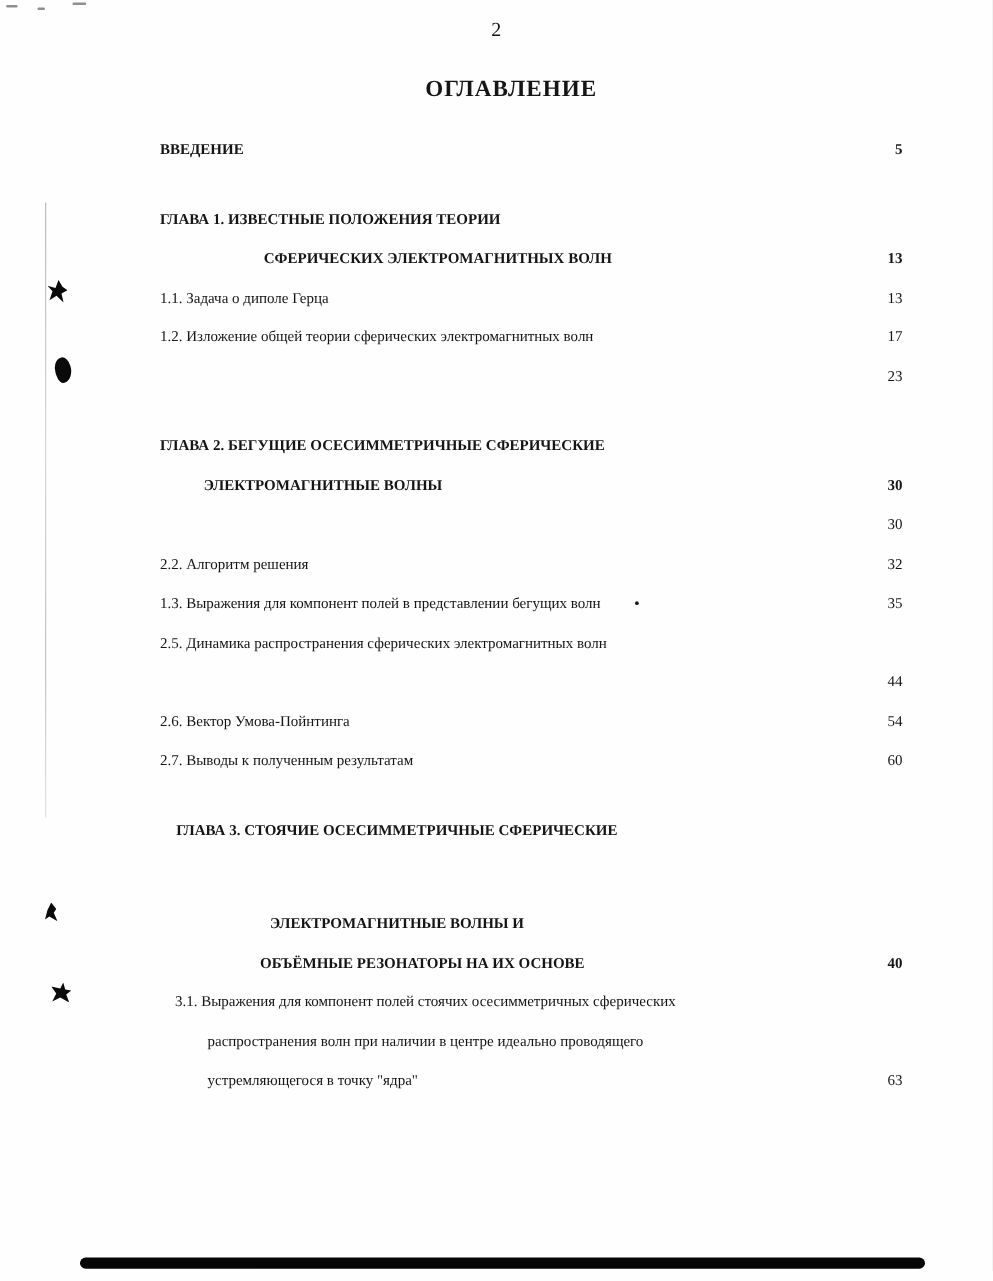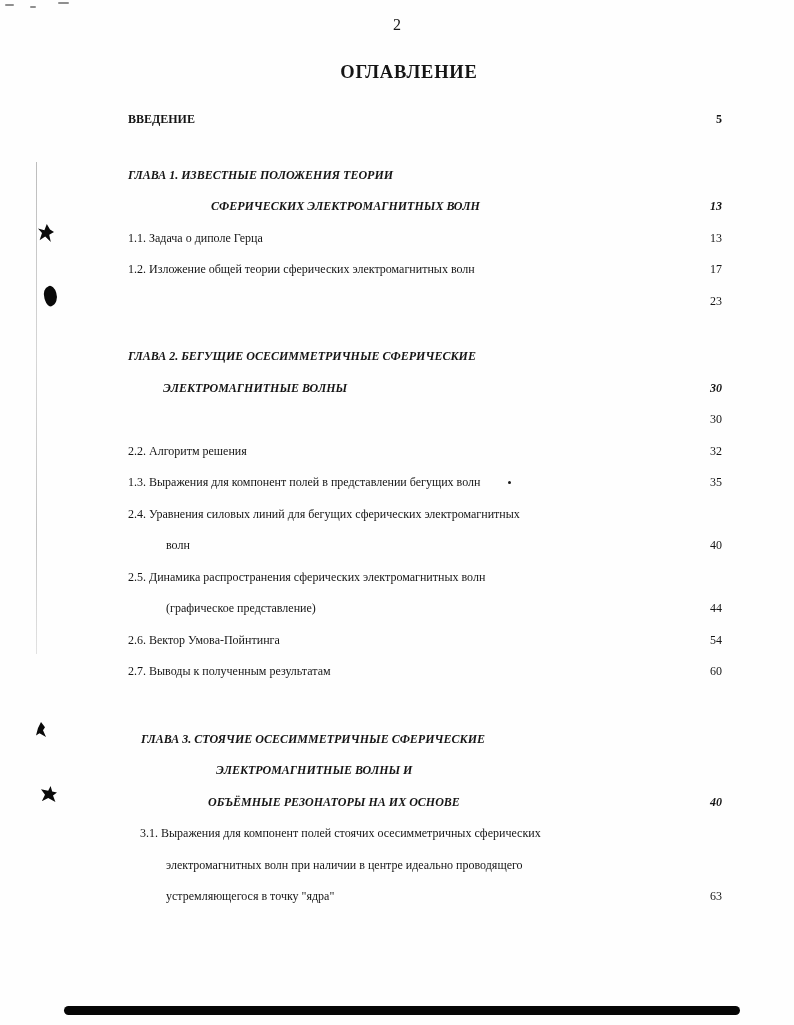--- a/index.html
+++ b/index.html
@@ -30,21 +30,21 @@
     margin: 12px;
   }
   .toc {
     position: absolute;
     top: 104px;
     left: 128px;
     width: 594px;
     font-size: 12px;
   }
   .entry { margin: 0; }
-  .entry.gap { margin-top: 24px; font-style: italic; }
+  .entry.gap { margin-top: 24px; }
   .entry.bold { font-weight: bold; }
   .line {
     display: flex;
     align-items: baseline;
     line-height: 31.5px;
     white-space: nowrap;
   }
   .line .text { flex: 0 1 auto; }
   .line .page-ref {
     margin-left: auto;
@@ -151,66 +151,56 @@
         </div>
       </div>
       <div class="entry">
         <div class="line">
           <span class="text">1.3. Выражения для компонент полей в представлении бегущих волн</span>
           <span class="page-ref">35</span>
         </div>
       </div>
       <div class="entry">
         <div class="line">
-          <span class="text">2.4. Уравнения силовых линий для бегущих сферических электромагнитных</span>
-        </div>
-        <div class="line">
-          <span class="text" style="padding-left: 38px;">волн</span>
-          <span class="page-ref">40</span>
-        </div>
-      </div>
-      <div class="entry">
-        <div class="line">
           <span class="text">2.5. Динамика распространения сферических электромагнитных волн</span>
         </div>
         <div class="line">
-          <span class="text" style="padding-left: 38px;">(графическое представление)</span>
           <span class="page-ref">44</span>
         </div>
       </div>
       <div class="entry">
         <div class="line">
           <span class="text">2.6. Вектор Умова-Пойнтинга</span>
           <span class="page-ref">54</span>
         </div>
       </div>
       <div class="entry">
         <div class="line">
           <span class="text">2.7. Выводы к полученным результатам</span>
           <span class="page-ref">60</span>
         </div>
       </div>
       <div class="entry bold gap">
         <div class="line">
-          <span class="text" style="padding-left: 13px; margin-top: 12px;">ГЛАВА 3. СТОЯЧИЕ ОСЕСИММЕТРИЧНЫЕ СФЕРИЧЕСКИЕ</span>
-        </div>
-        <div class="line">
-          <span class="text" style="padding-left: 88px;">ЭЛЕКТРОМАГНИТНЫЕ ВОЛНЫ И</span>
+          <span class="text" style="padding-left: 13px;">ГЛАВА 3. СТОЯЧИЕ ОСЕСИММЕТРИЧНЫЕ СФЕРИЧЕСКИЕ</span>
+        </div>
+        <div class="line">
+          <span class="text" style="padding-left: 88px; margin-top: 43px;">ЭЛЕКТРОМАГНИТНЫЕ ВОЛНЫ И</span>
         </div>
         <div class="line">
           <span class="text" style="padding-left: 80px;">ОБЪЁМНЫЕ РЕЗОНАТОРЫ НА ИХ ОСНОВЕ</span>
           <span class="page-ref">40</span>
         </div>
       </div>
       <div class="entry">
         <div class="line">
           <span class="text" style="padding-left: 12px;">3.1. Выражения для компонент полей стоячих осесимметричных сферических</span>
         </div>
         <div class="line">
-          <span class="text" style="padding-left: 38px;">электромагнитных волн при наличии в центре идеально проводящего</span>
+          <span class="text" style="padding-left: 38px;">распространения волн при наличии в центре идеально проводящего</span>
         </div>
         <div class="line">
           <span class="text" style="padding-left: 38px;">устремляющегося в точку "ядра"</span>
           <span class="page-ref">63</span>
         </div>
       </div>
     </div>
 
   <div class="artifact dash" style="left:5px; top:4px; width:9px;"></div>
   <div class="artifact dash" style="left:30px; top:6px; width:6px;"></div>

